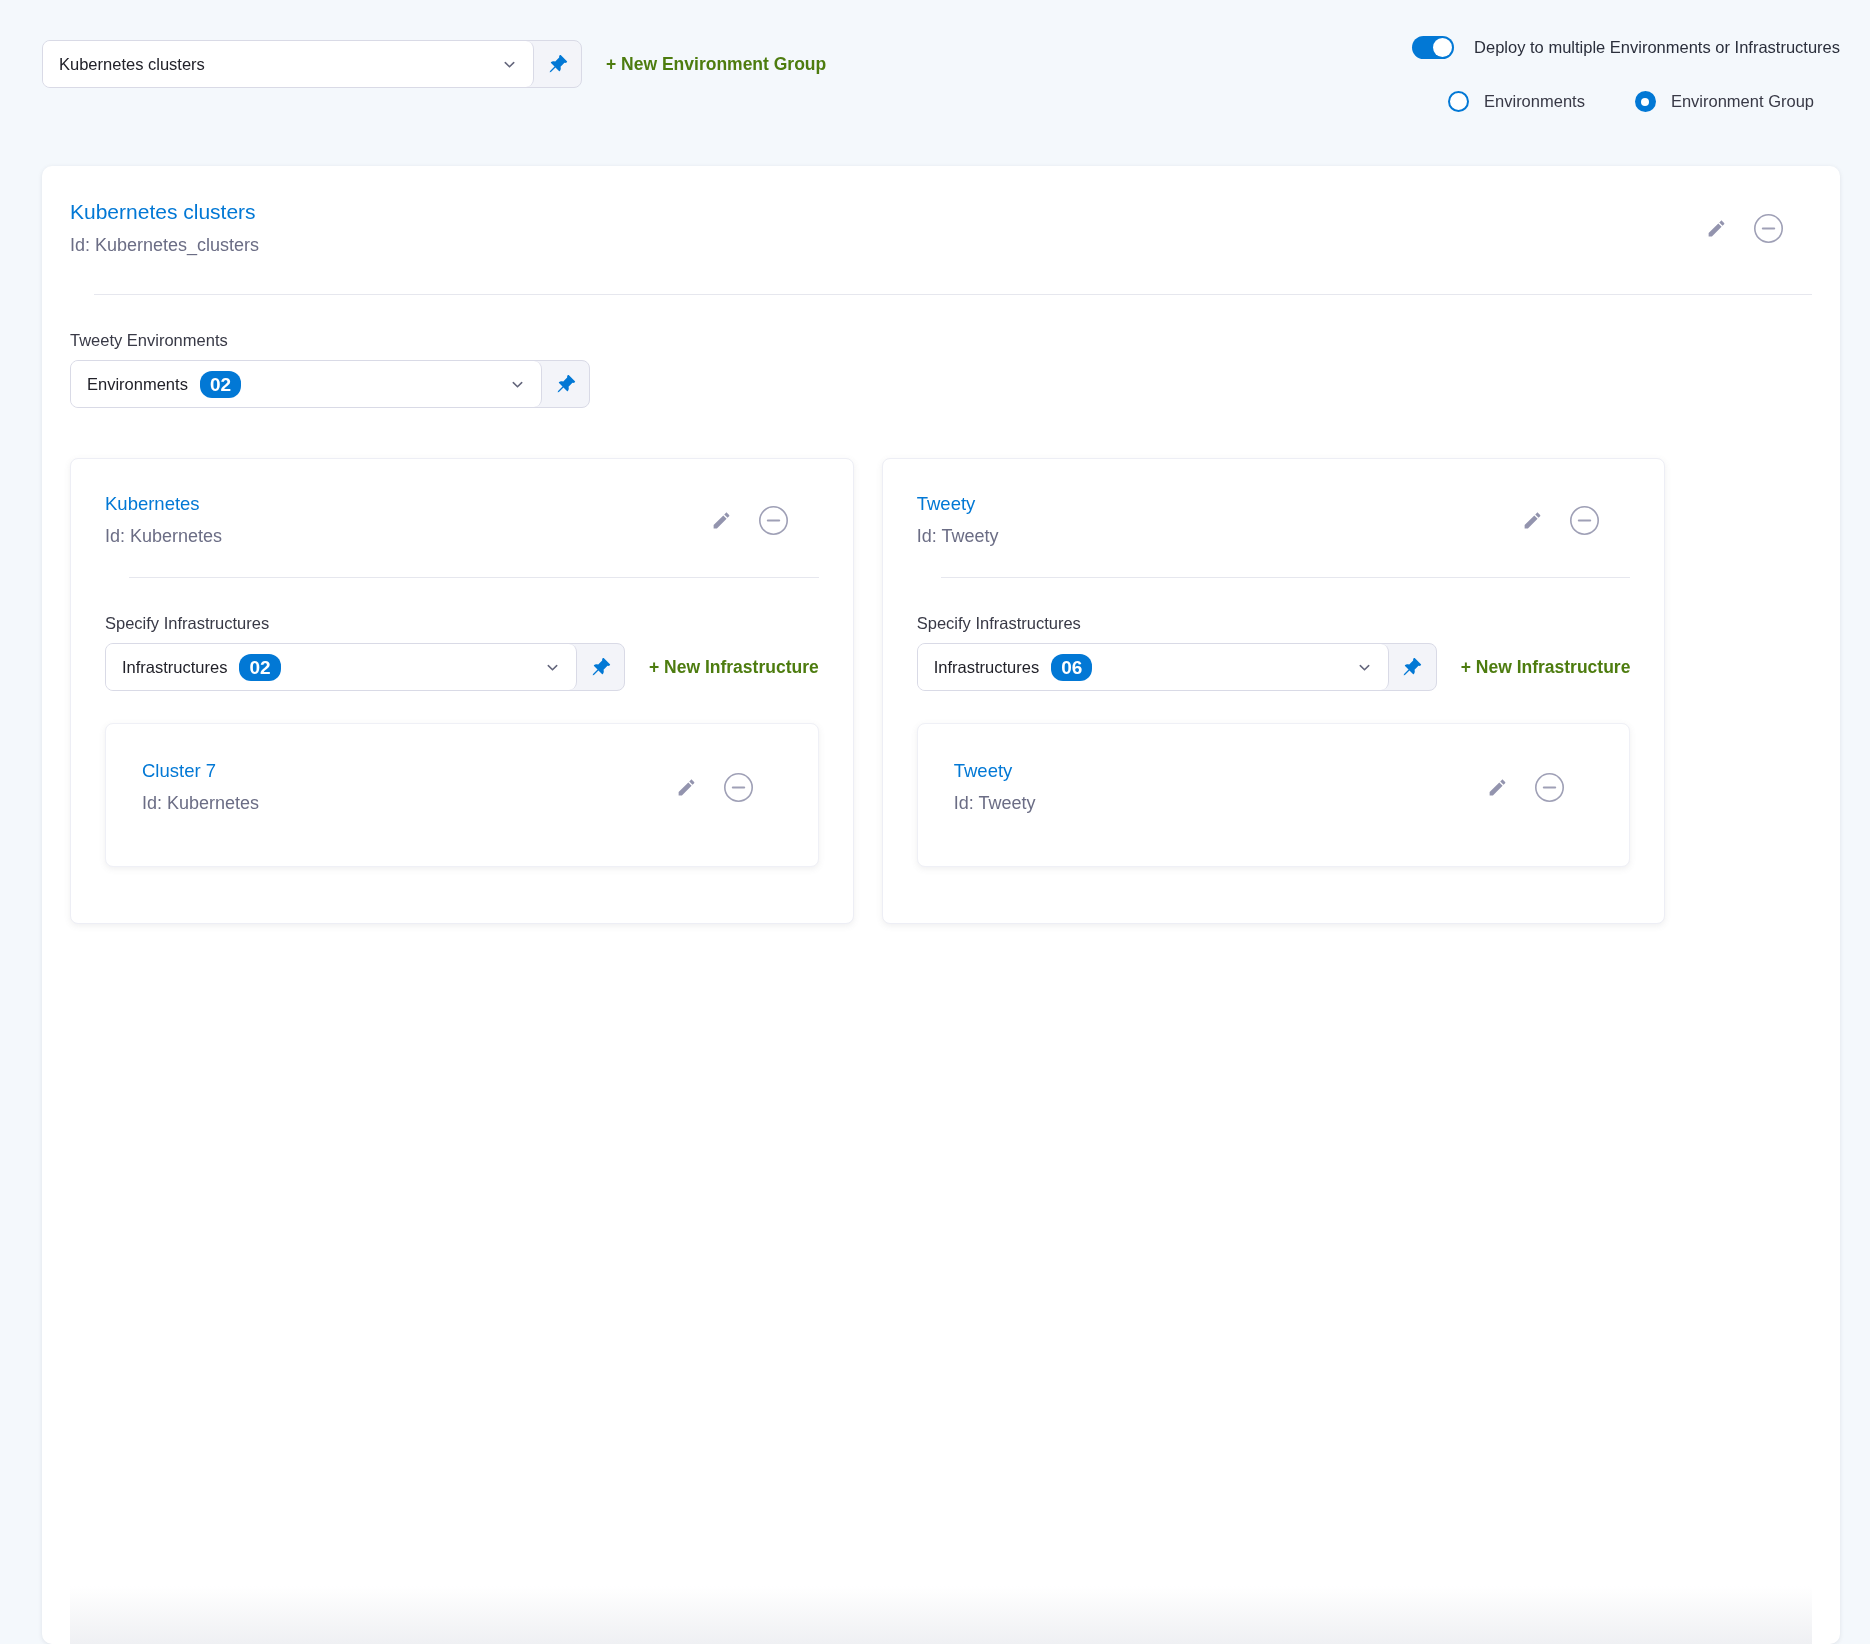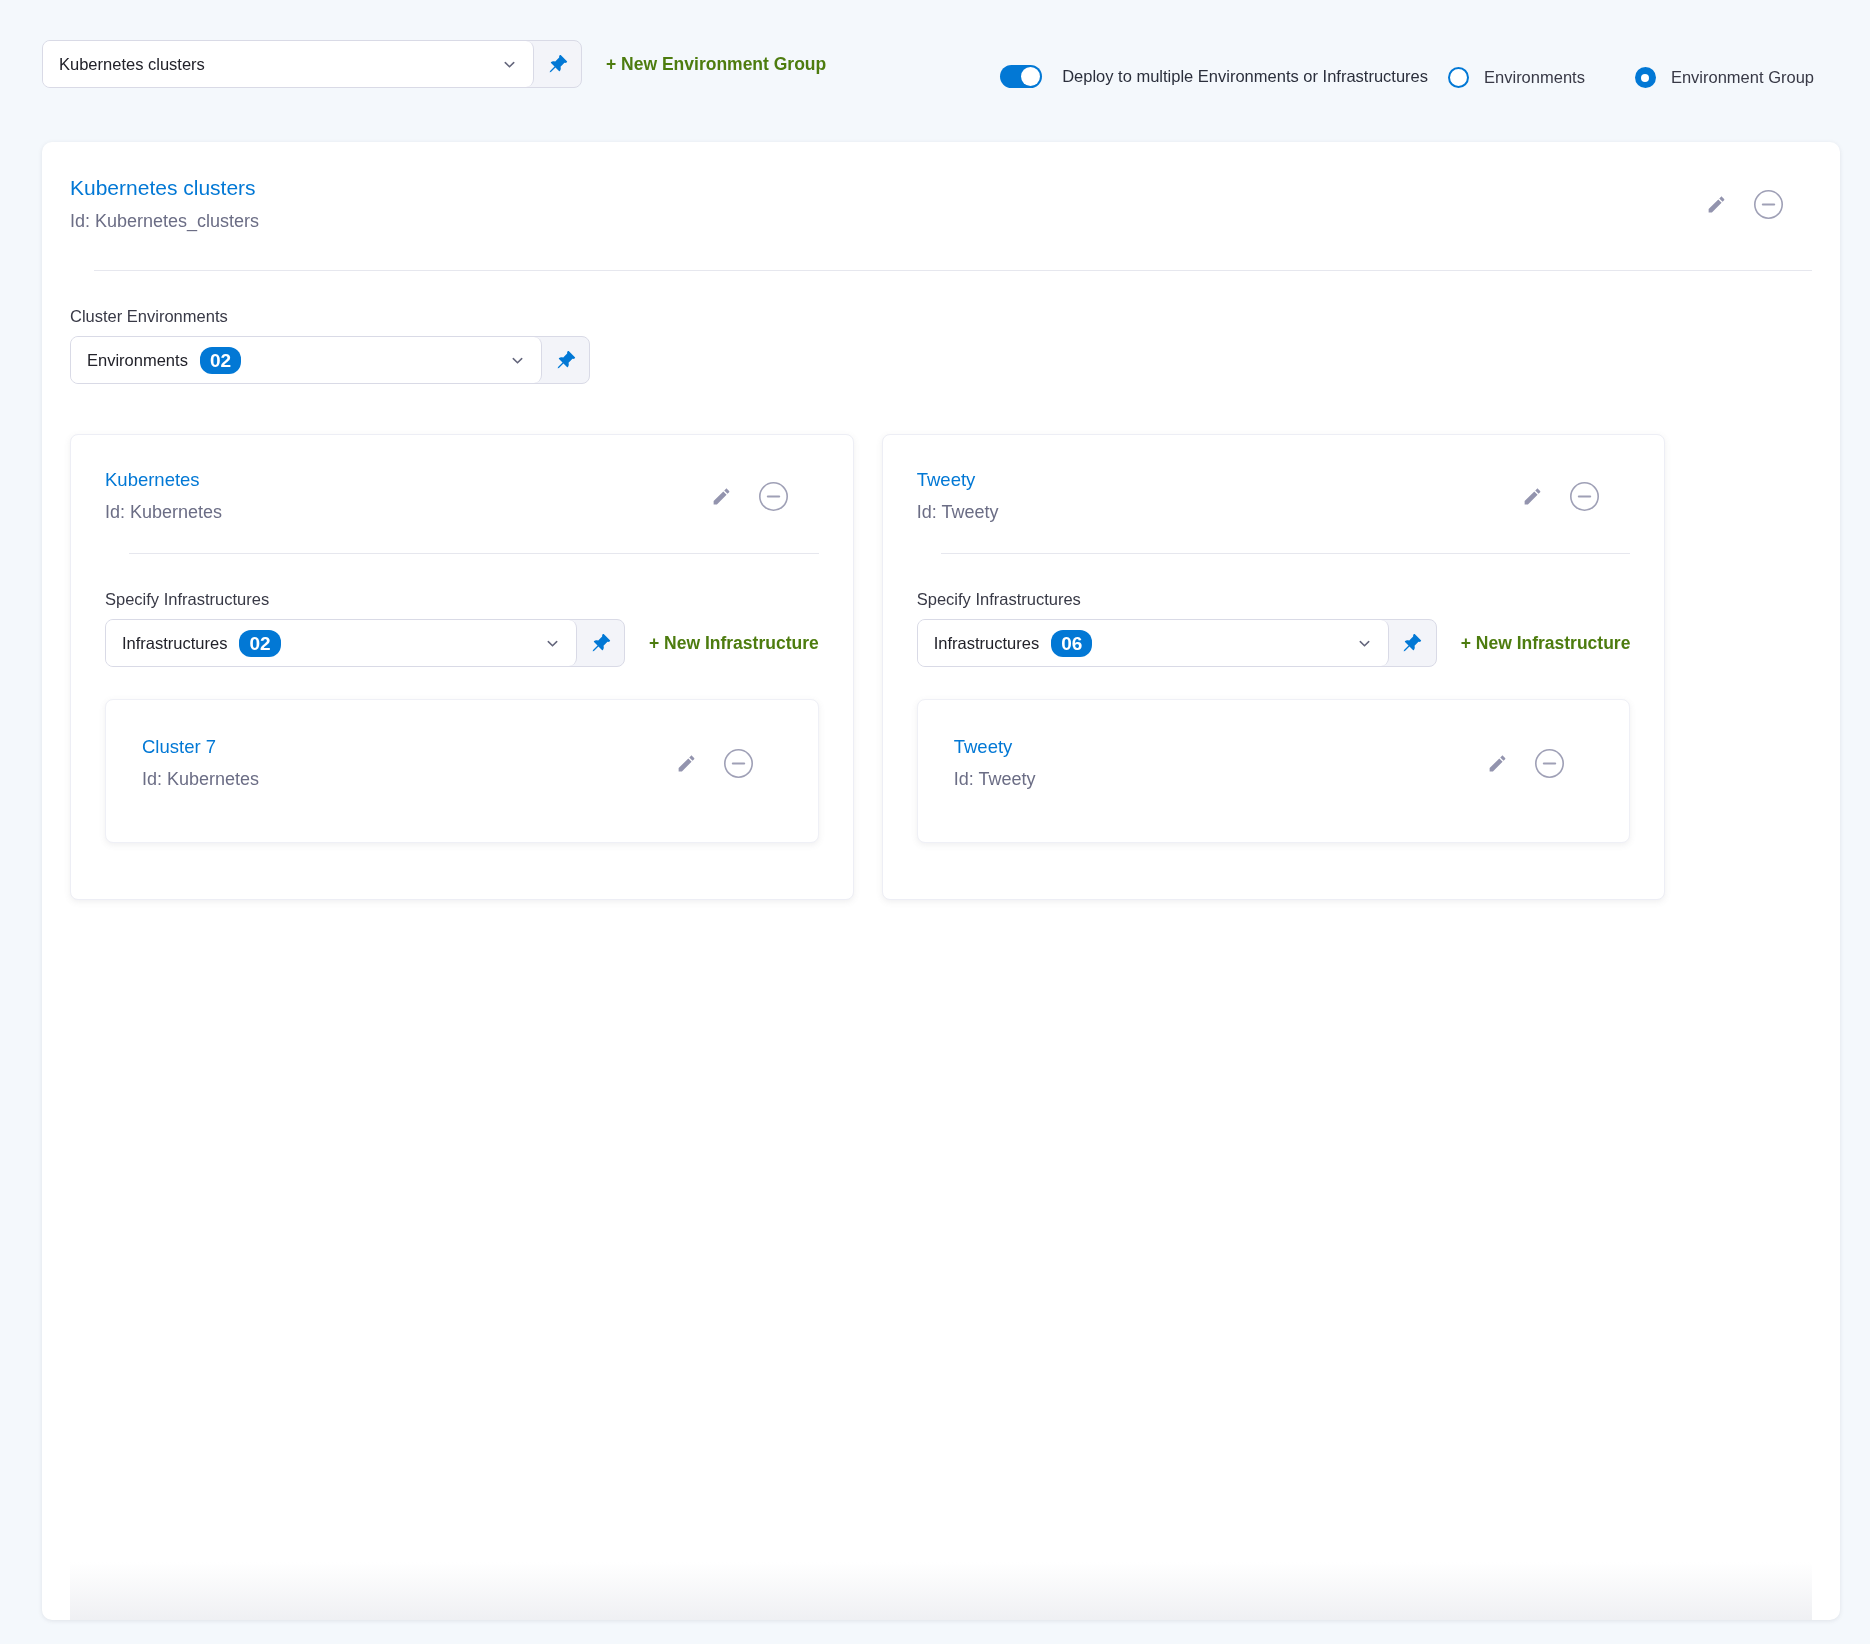--- a/index.html
+++ b/index.html
@@ -28,21 +28,21 @@
   .pin-area { width:47px; display:flex; align-items:center; justify-content:center; cursor:pointer; flex:none; }
   .badge {
     display:inline-block; margin-left:12px; background:#0278d5; color:#fff;
     font-size:19px; font-weight:700; border-radius:12px; padding:4px 10px; line-height:1;
   }
   .w-top { width:540px; }
   .w-nested { width:520px; }
 
   .link-new { color:#4d7c0f; font-weight:700; font-size:17.5px; margin-left:24px; text-decoration:none; cursor:pointer; white-space:nowrap; }
 
-  .topbar-right { display:flex; flex-direction:row; align-items:flex-end; gap:20px; padding-top:6px; }
+  .topbar-right { display:flex; flex-direction:column; align-items:flex-end; gap:32px; padding-top:6px; }
   .toggle-row { display:flex; align-items:center; gap:20px; }
   .toggle { width:42px; height:23px; border-radius:13px; background:#0278d5; position:relative; cursor:pointer; flex:none; }
   .toggle-knob { position:absolute; right:2px; top:2px; width:19px; height:19px; border-radius:50%; background:#fff; }
   .toggle-label { font-size:16.5px; color:#2b2f3c; }
   .radio-row { display:flex; gap:50px; margin-right:26px; }
   .radio-item { display:flex; align-items:center; gap:15px; font-size:16.5px; color:#383946; cursor:pointer; }
   .radio { width:21px; height:21px; border-radius:50%; border:2px solid #0278d5; background:#fff; flex:none; }
   .radio.selected { background:#0278d5; border:2px solid #0278d5; display:flex; align-items:center; justify-content:center; }
   .radio.selected::after { content:""; width:8px; height:8px; border-radius:50%; background:#fff; }
 
@@ -144,21 +144,21 @@
         <svg width="31" height="31" viewBox="0 0 31 31" fill="none">
             <circle cx="15.5" cy="15.5" r="13.7" stroke="#9fa0b6" stroke-width="1.6"></circle>
             <line x1="9.8" y1="15.5" x2="21.2" y2="15.5" stroke="#9fa0b6" stroke-width="2" stroke-linecap="round"></line>
           </svg>
       </button>
     </div>
   </div>
 
   <hr class="divider">
 
-  <div class="field-label lbl-gap">Cluster Environments</div>
+  <div class="field-label lbl-gap">Tweety Environments</div>
   <div class="field-row">
     <div class="select w-nested">
       <div class="select-main">
         <span class="select-text">Environments</span>
         <span class="badge">02</span>
         <span class="chev">
           <svg width="15" height="15" viewBox="0 0 16 16">
               <path d="M3.5 6l4.5 4.5L12.5 6" fill="none" stroke="#64667c" stroke-width="1.6" stroke-linecap="round" stroke-linejoin="round"></path>
             </svg>
         </span>

